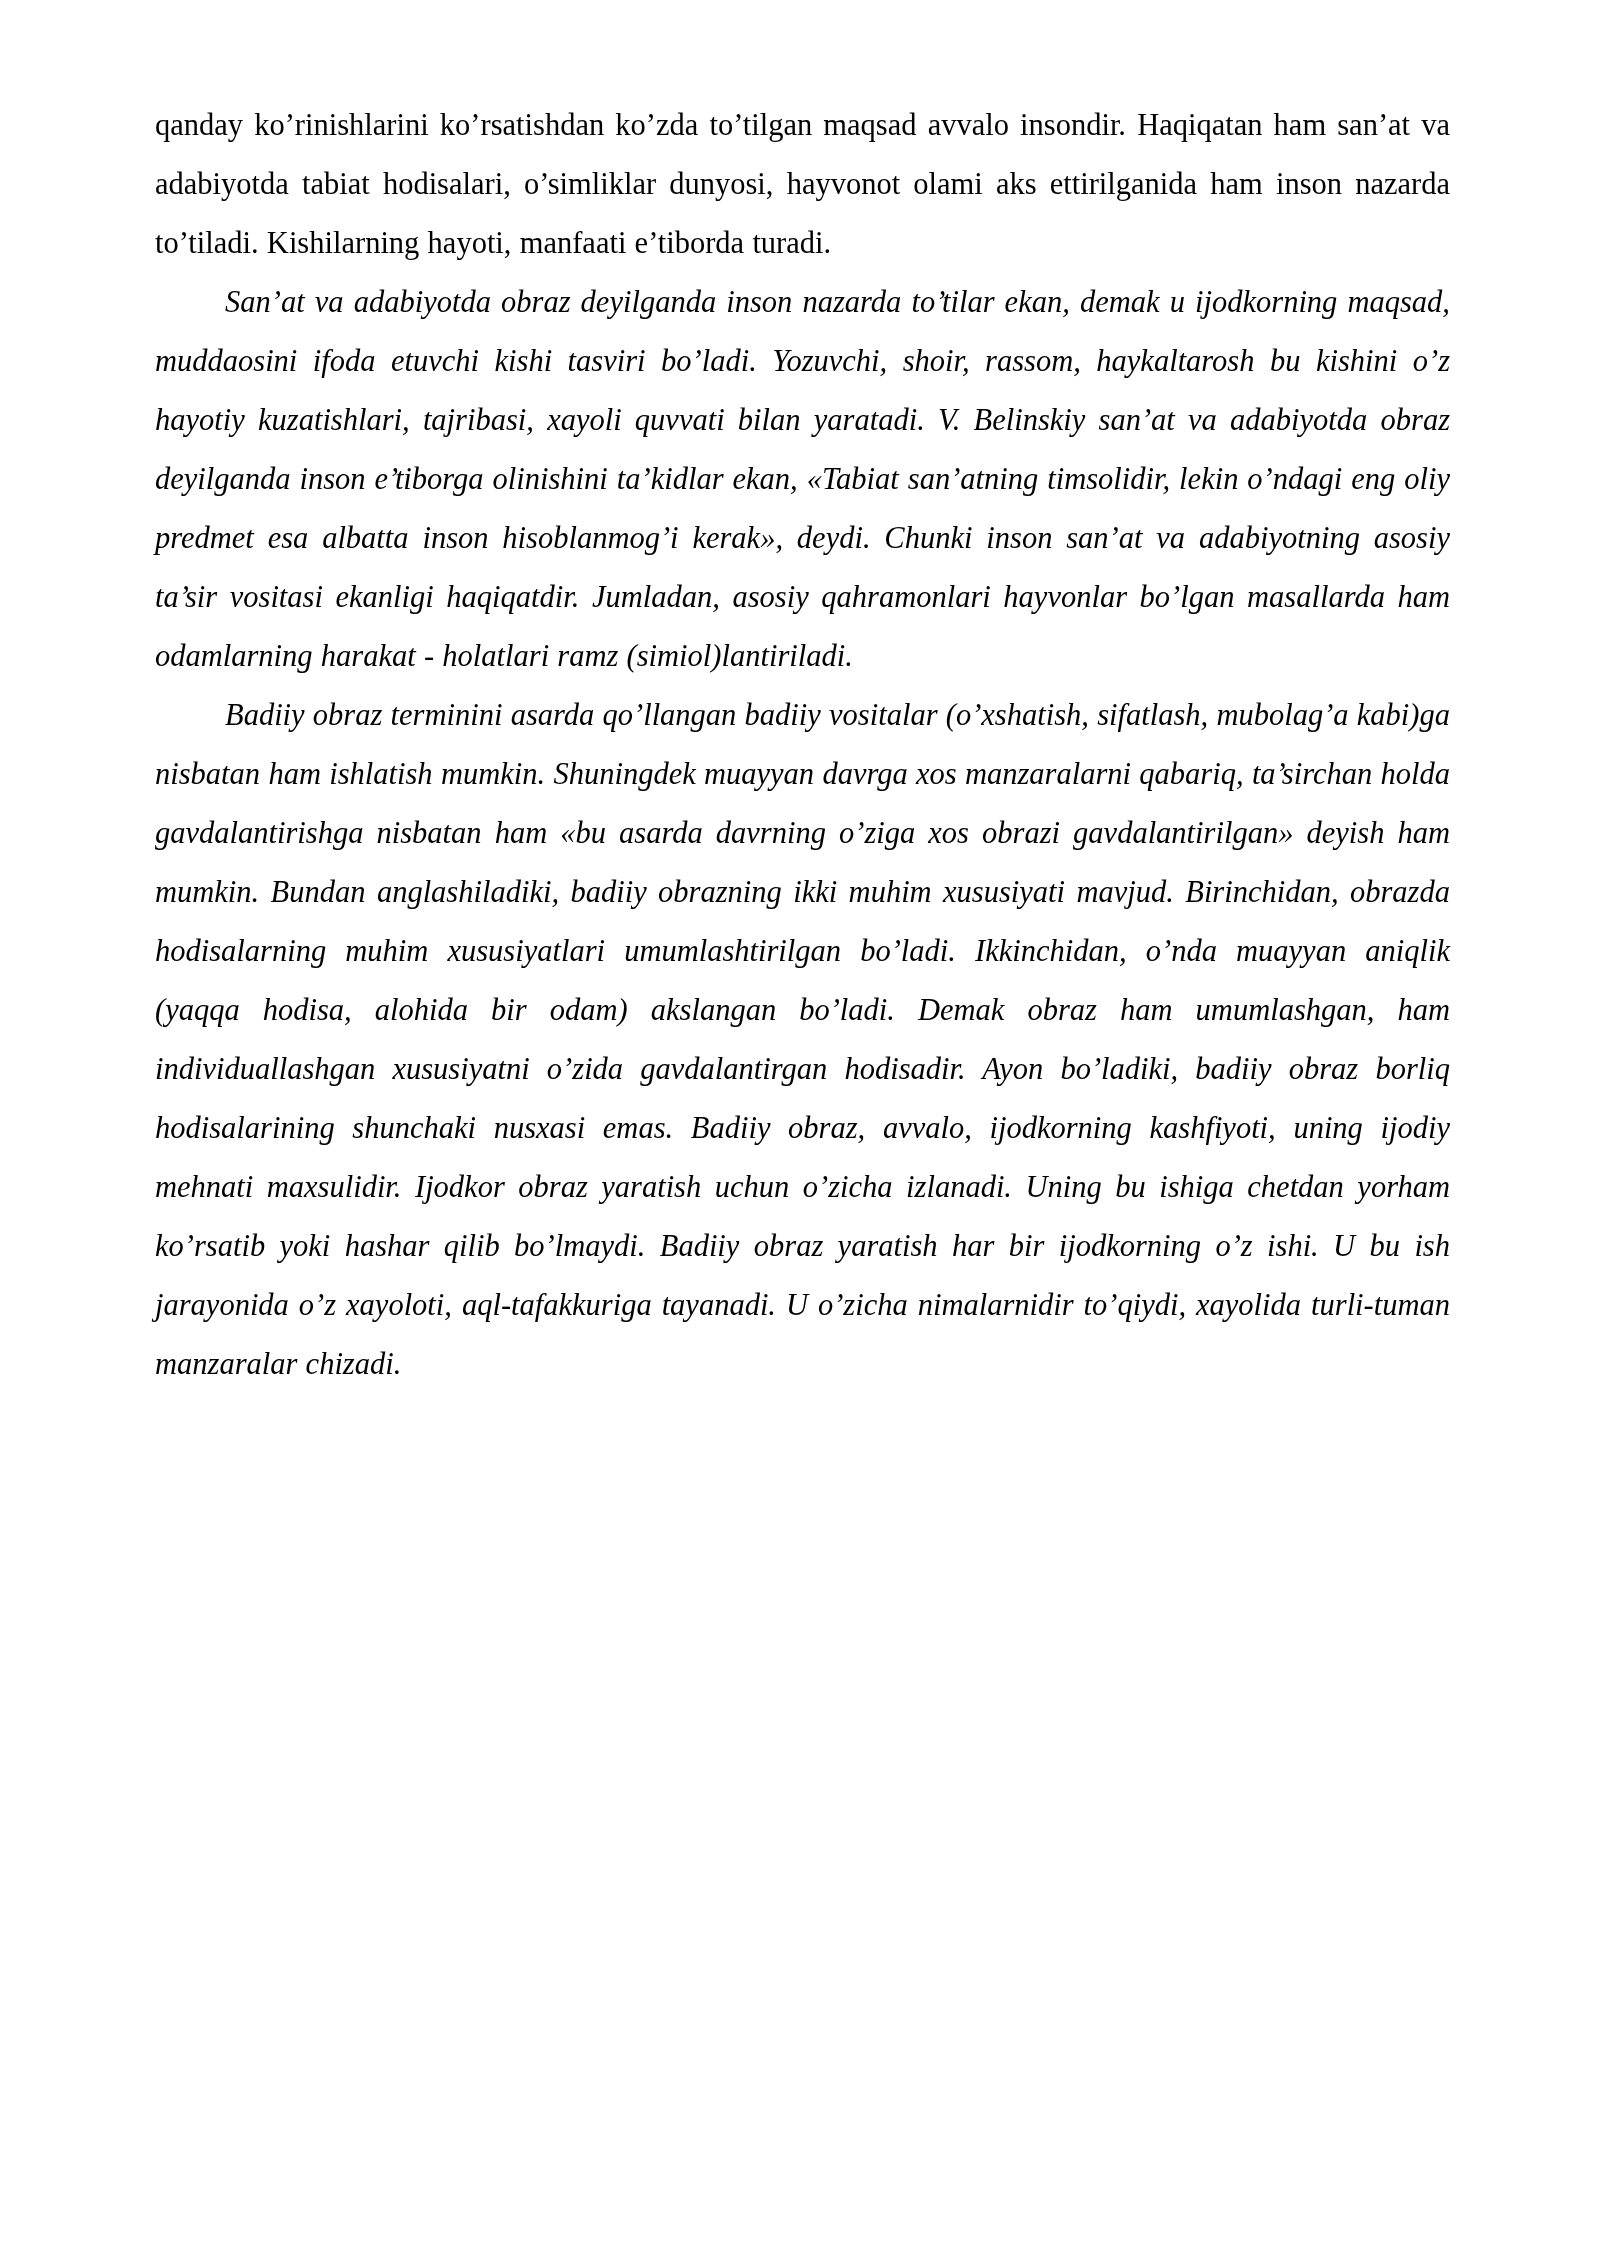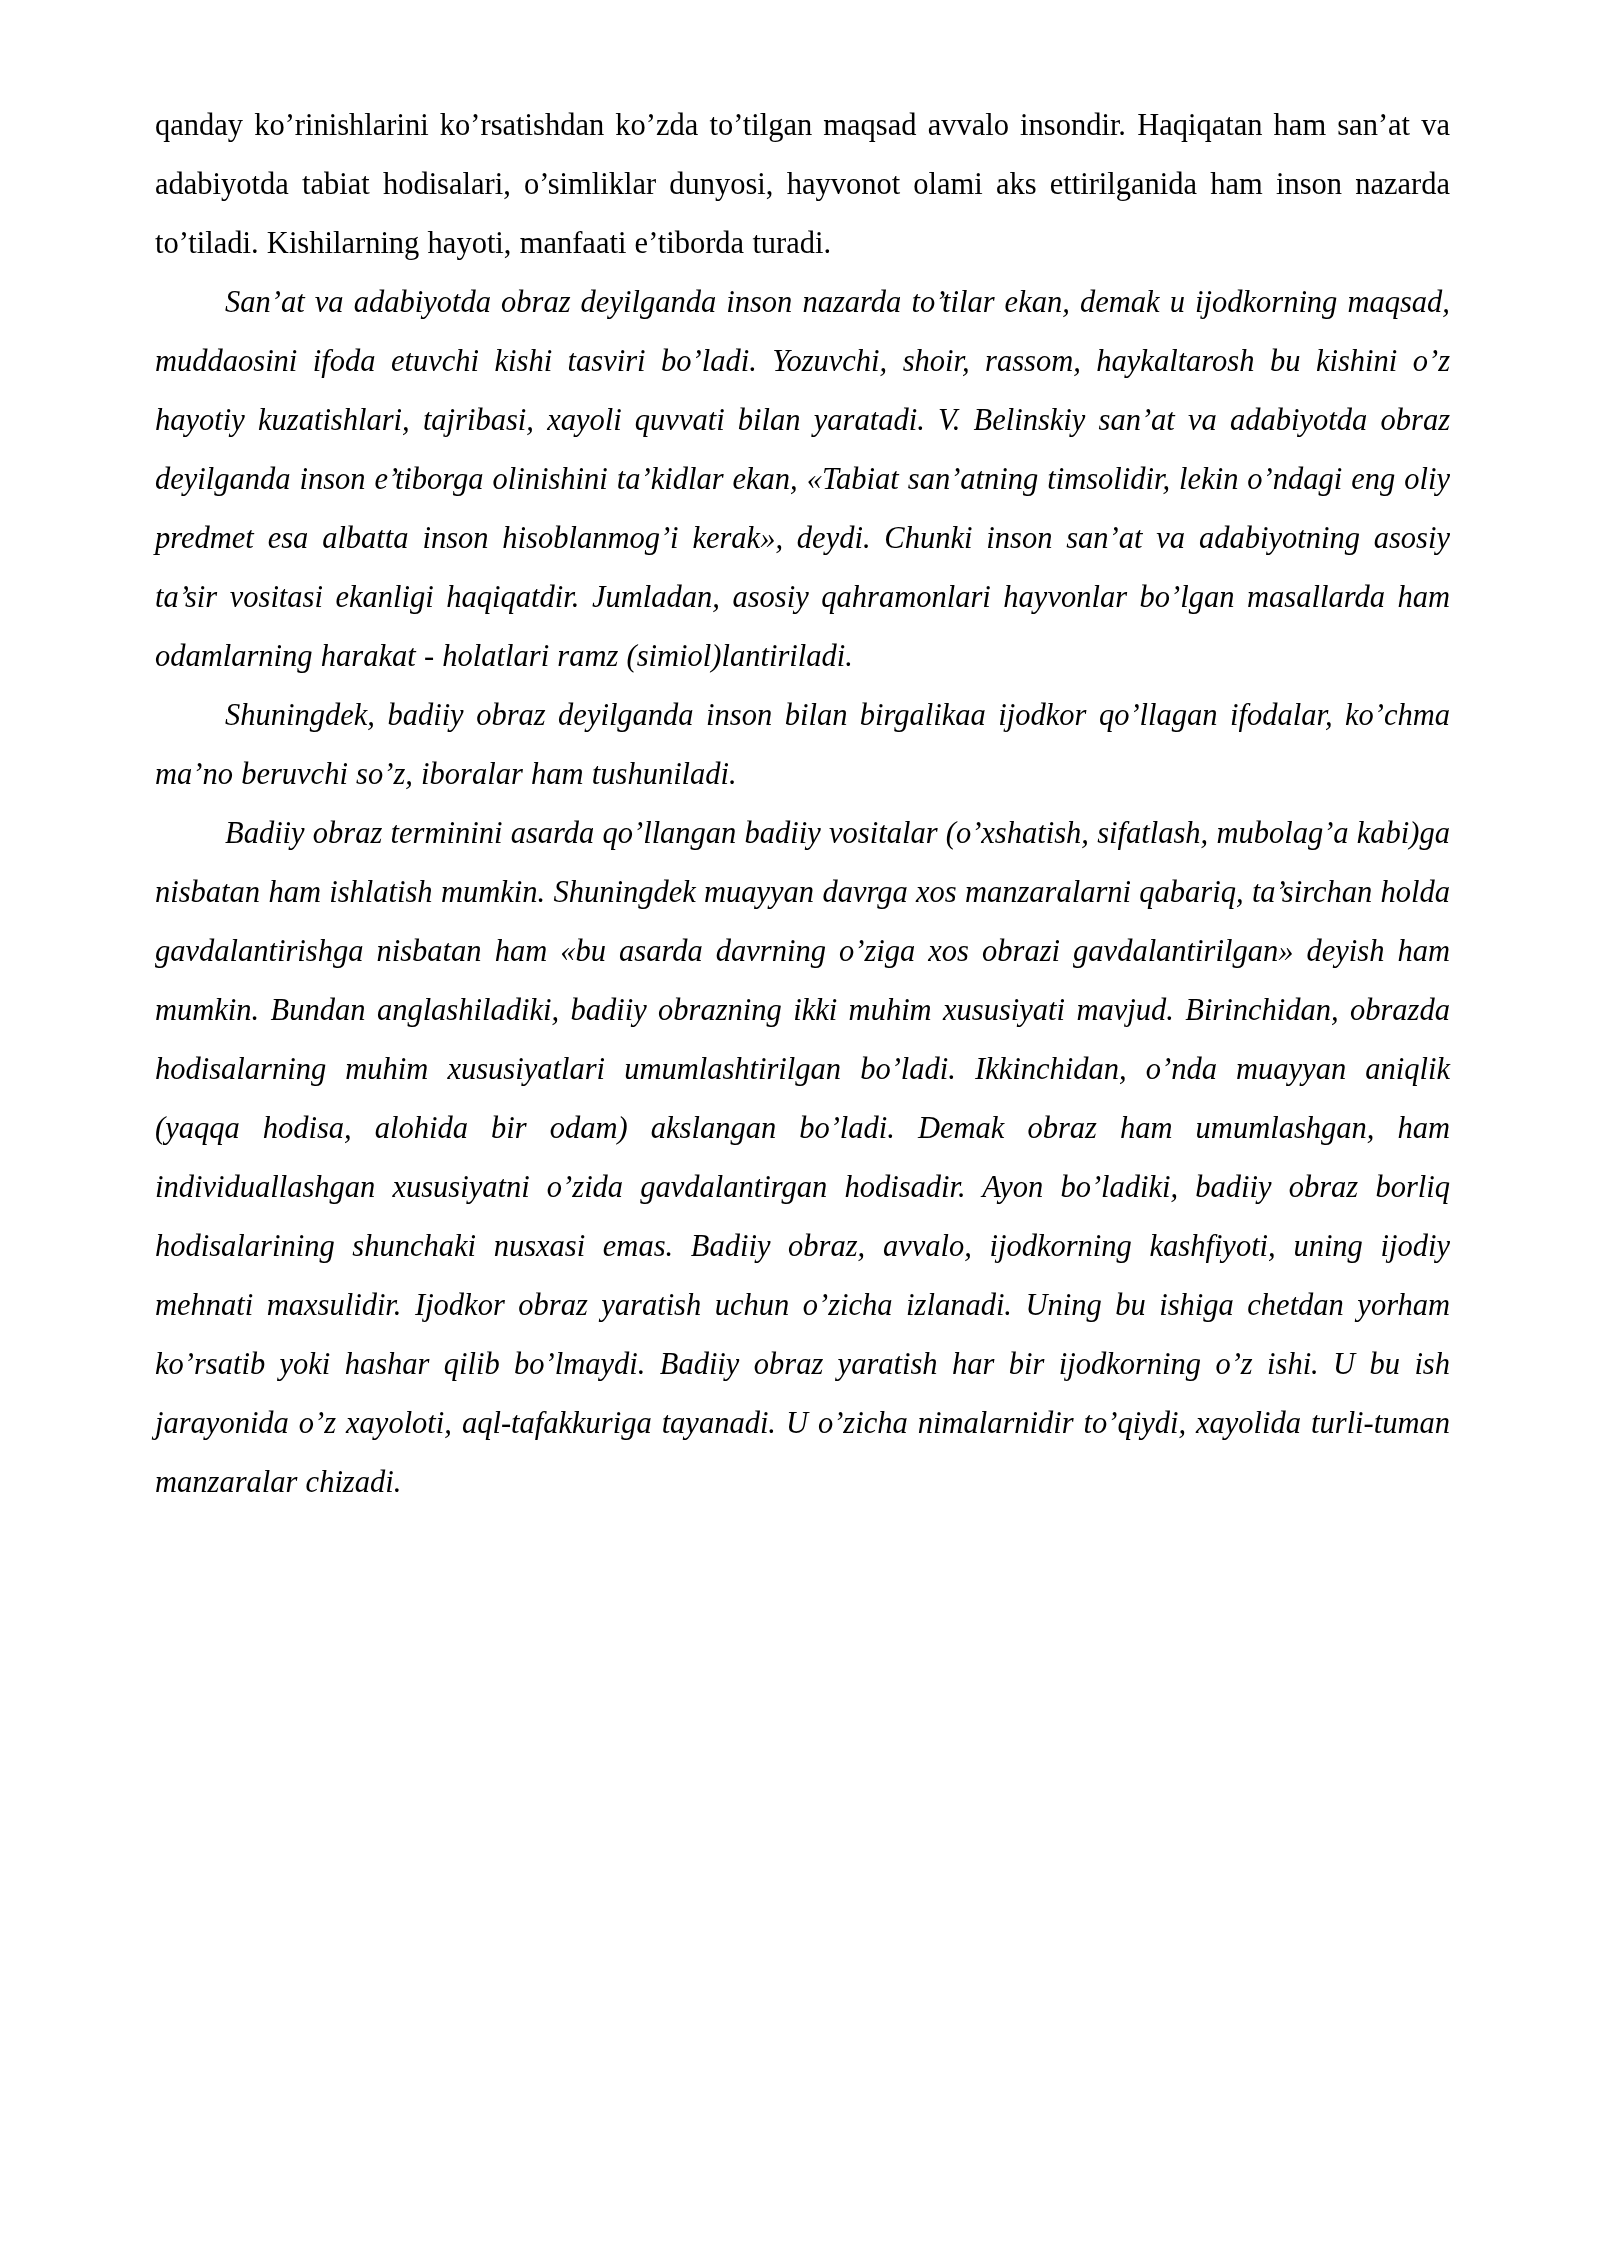--- a/index.html
+++ b/index.html
@@ -52,18 +52,17 @@
 </head>
 <body>
 
 <div class="page">
   <div class="text-body">
 
     <p class="para no-stretch">qanday ko’rinishlarini ko’rsatishdan ko’zda to’tilgan maqsad avvalo insondir. Haqiqatan ham san’at va adabiyotda tabiat hodisalari, o’simliklar dunyosi, hayvonot olami aks ettirilganida ham inson nazarda to’tiladi. Kishilarning hayoti, manfaati e’tiborda turadi.</p>
 
     <p class="para indent no-stretch">San’at va adabiyotda obraz deyilganda inson nazarda to’tilar ekan, demak u ijodkorning maqsad, muddaosini ifoda etuvchi kishi tasviri bo’ladi. Yozuvchi, shoir, rassom, haykaltarosh bu kishini o’z hayotiy kuzatishlari, tajribasi, xayoli quvvati bilan yaratadi. V. Belinskiy san’at va adabiyotda obraz deyilganda inson e’tiborga olinishini ta’kidlar ekan, «Tabiat san’atning timsolidir, lekin o’ndagi eng oliy predmet esa albatta inson hisoblanmog’i kerak», deydi. Chunki inson san’at va adabiyotning asosiy ta’sir vositasi ekanligi haqiqatdir. Jumladan, asosiy qahramonlari hayvonlar bo’lgan masallarda ham odamlarning harakat - holatlari ramz (simiol)lantiriladi.</p>
 
-    <p class="para indent no-stretch">Shuningdek, badiiy obraz deyilganda inson bilan birgalikaa ijodkor qo’llagan ifodalar, ko’chma ma’no beruvchi so’z, iboralar ham tushuniladi.</p>
 
     <p class="para indent no-stretch">Badiiy obraz terminini asarda qo’llangan badiiy vositalar (o’xshatish, sifatlash, mubolag’a kabi)ga nisbatan ham ishlatish mumkin. Shuningdek muayyan davrga xos manzaralarni qabariq, ta’sirchan holda gavdalantirishga nisbatan ham «bu asarda davrning o’ziga xos obrazi gavdalantirilgan» deyish ham mumkin. Bundan anglashiladiki, badiiy obrazning ikki muhim xususiyati mavjud. Birinchidan, obrazda hodisalarning muhim xususiyatlari umumlashtirilgan bo’ladi. Ikkinchidan, o’nda muayyan aniqlik (yaqqa hodisa, alohida bir odam) akslangan bo’ladi. Demak obraz ham umumlashgan, ham individuallashgan xususiyatni o’zida gavdalantirgan hodisadir. Ayon bo’ladiki, badiiy obraz borliq hodisalarining shunchaki nusxasi emas. Badiiy obraz, avvalo, ijodkorning kashfiyoti, uning ijodiy mehnati maxsulidir. Ijodkor obraz yaratish uchun o’zicha izlanadi. Uning bu ishiga chetdan yorham ko’rsatib yoki hashar qilib bo’lmaydi. Badiiy obraz yaratish har bir ijodkorning o’z ishi. U bu ish jarayonida o’z xayoloti, aql-tafakkuriga tayanadi. U o’zicha nimalarnidir to’qiydi, xayolida turli-tuman manzaralar chizadi.</p>
 
   </div>
 </div>
 
 </body></html>

